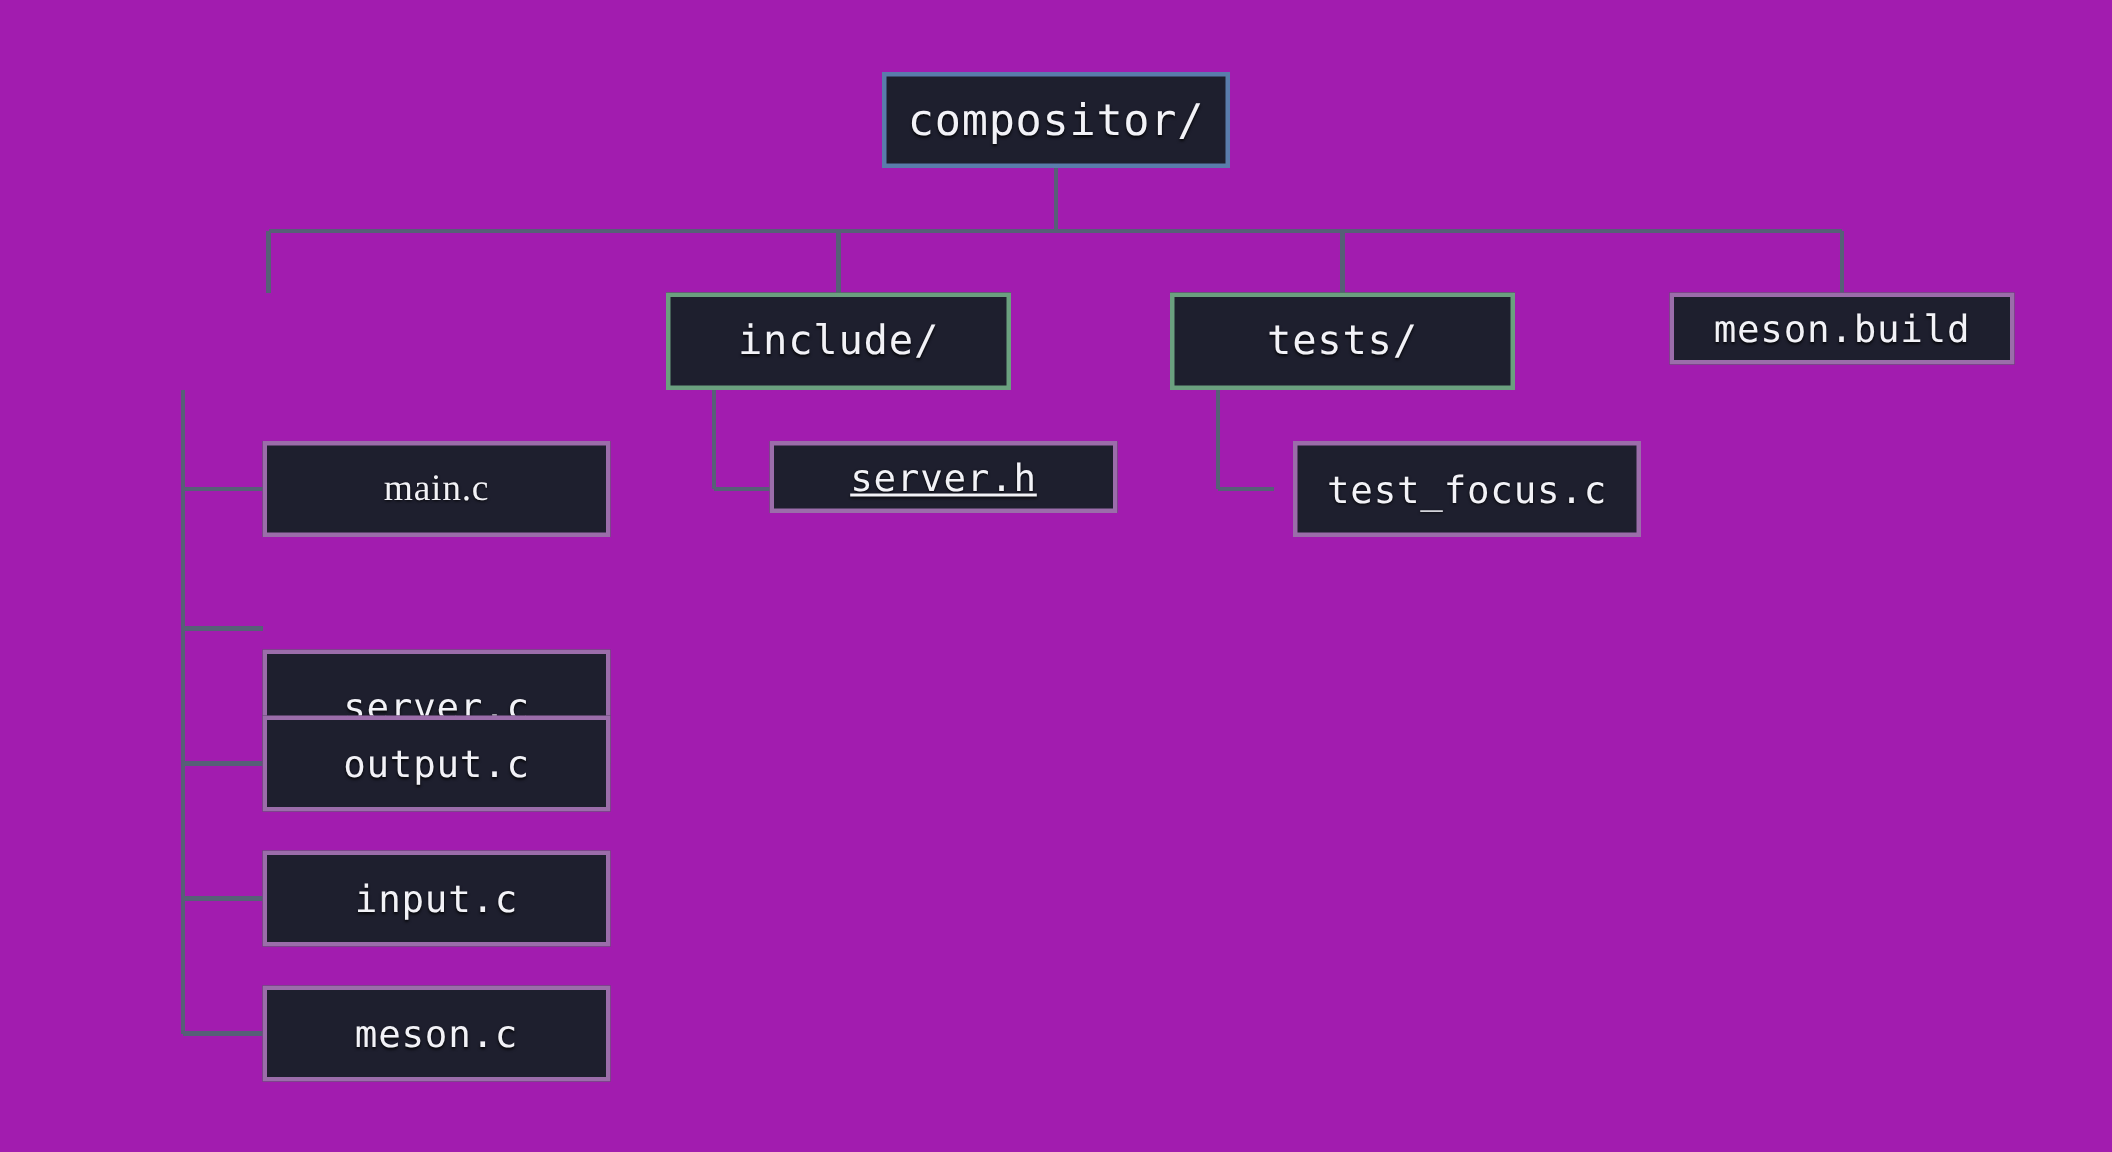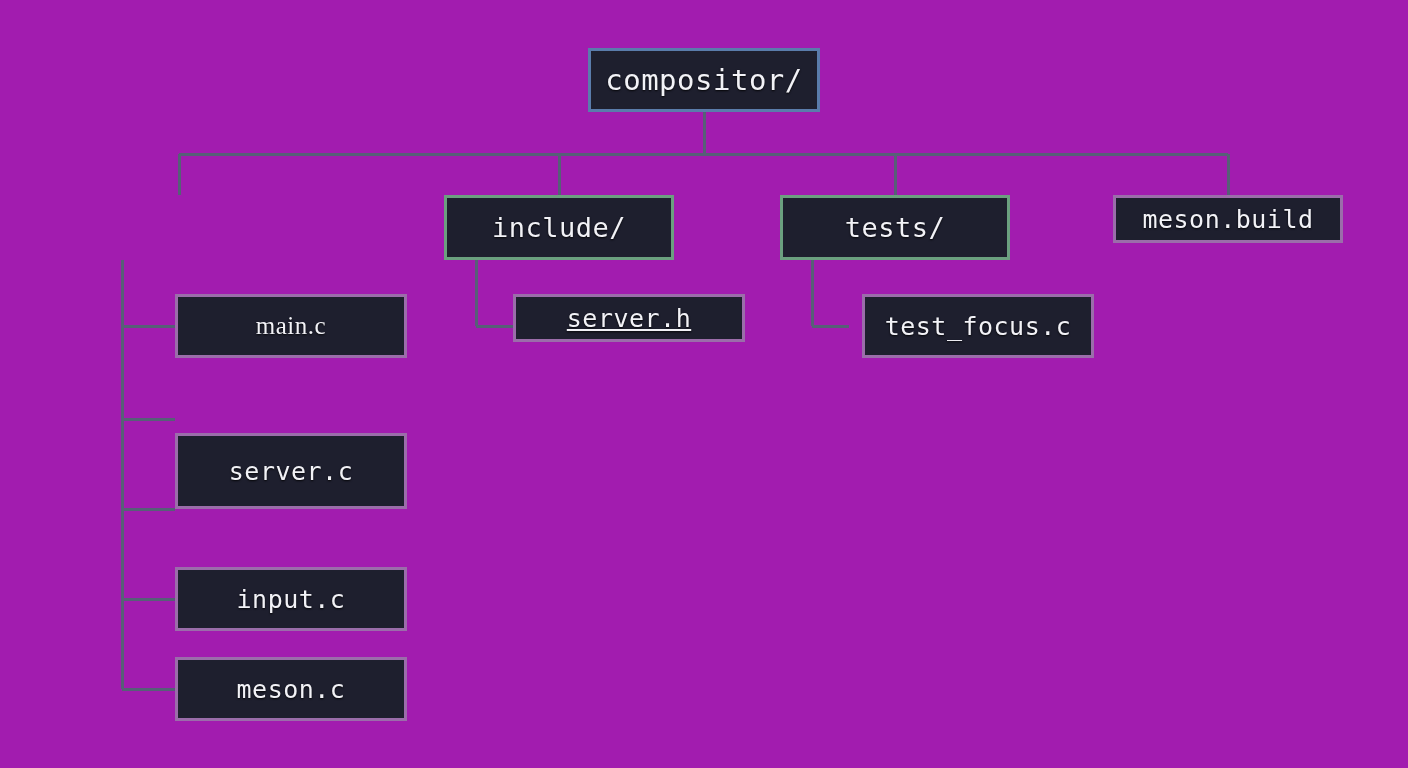--- a/index.html
+++ b/index.html
@@ -103,20 +103,21 @@
   <div class="node dir" style="left:444px; top:195px; width:230px; height:65px;">include/</div>
 
   <div class="node dir" style="left:780px; top:195px; width:230px; height:65px;">tests/</div>
 
   <div class="node file" style="left:1113px; top:195px; width:230px; height:48px;">meson.build</div>
 
   <div class="node file" style="left:175px; top:294px; width:232px; height:64px;font-family:Liberation Serif, serif;">main.c</div>
 
   <div class="node file" style="left:175px; top:387px; width:232px; height:76px;margin-top:46px;">server.c</div>
 
+  <div class="node file" style="left:175px; top:477px; width:232px; height:64px;">output.c</div>
 
   <div class="node file" style="left:175px; top:567px; width:232px; height:64px;">input.c</div>
 
   <div class="node file" style="left:175px; top:657px; width:232px; height:64px;">meson.c</div>
 
   <div class="node file" style="left:513px; top:294px; width:232px; height:48px;text-decoration:underline;">server.h</div>
 
   <div class="node file" style="left:849px; top:294px; width:232px; height:64px;margin-left:13px;">test_focus.c</div>
 
 

